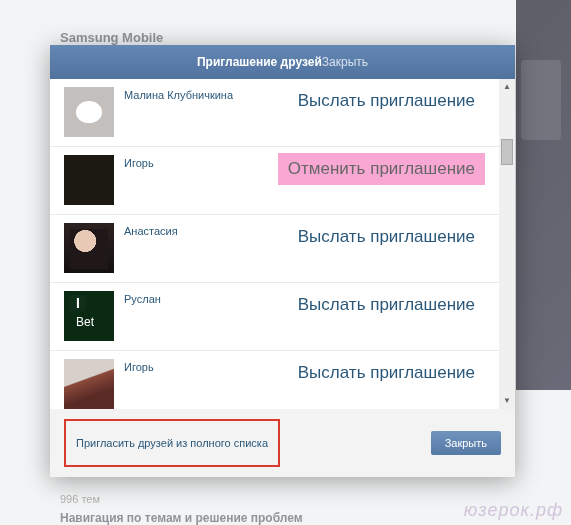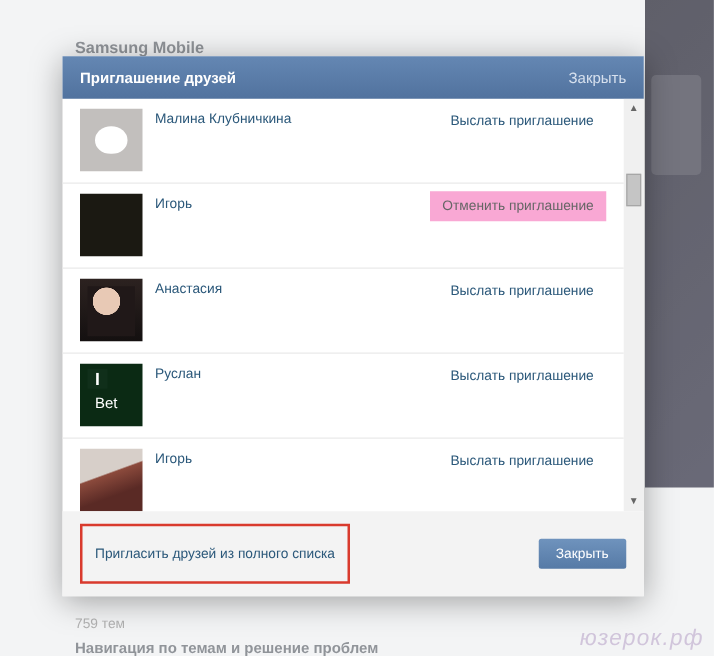--- a/index.html
+++ b/index.html
@@ -83,21 +83,21 @@
   background: #fff;
   box-shadow: 0 4px 24px rgba(0,0,0,0.35);
   z-index: 10;
 }
 .modal-header {
   background: #5a7ca8;
   background: linear-gradient(#6487b3, #51729e);
   color: #fff;
   padding: 10px 14px;
   display: flex;
-  justify-content: space-between;
+  justify-content: center;
   align-items: center;
   font-size: 12px;
 }
 .modal-header .title { font-weight: bold; }
 .modal-header .close-top { color: #d6e0ee; cursor: pointer; }
 .modal-body {
   height: 330px;
   overflow: hidden;
   position: relative;
 }
@@ -145,21 +145,21 @@
 .avatar.av-guy { background: linear-gradient(160deg,#d7cfc9 40%, #8b4a3c 42%, #5a2a25 70%); }
 .friend-name {
   color: #2b587a;
   font-size: 11px;
   padding-top: 2px;
   flex: 1;
   cursor: pointer;
 }
 .invite-action {
   color: #2b587a;
-  font-size: 11px;
+  font-size: 17px;
   padding: 6px 10px;
   margin-top: -2px;
   cursor: pointer;
   white-space: nowrap;
 }
 .invite-action.cancelled {
   background: #f9a8d4;
   color: #666;
 }
 .scrollbar-track {
@@ -217,21 +217,21 @@
   cursor: pointer;
   border-radius: 2px;
 }
 </style>
 </head>
 <body>
 
 <div class="bg-layer">
   <div class="group-title">Samsung Mobile</div>
   <div class="side-image"></div>
-  <div class="bottom-info">759 тем</div>
+  <div class="bottom-info">996 тем</div>
   <div class="bottom-nav">Навигация по темам и решение проблем</div>
   <div class="watermark">юзерок.рф</div>
   <div class="overlay-dim"></div>
 </div>
 
 <div class="modal">
   <div class="modal-header">
     <span class="title">Приглашение друзей</span>
     <span class="close-top">Закрыть</span>
   </div>

